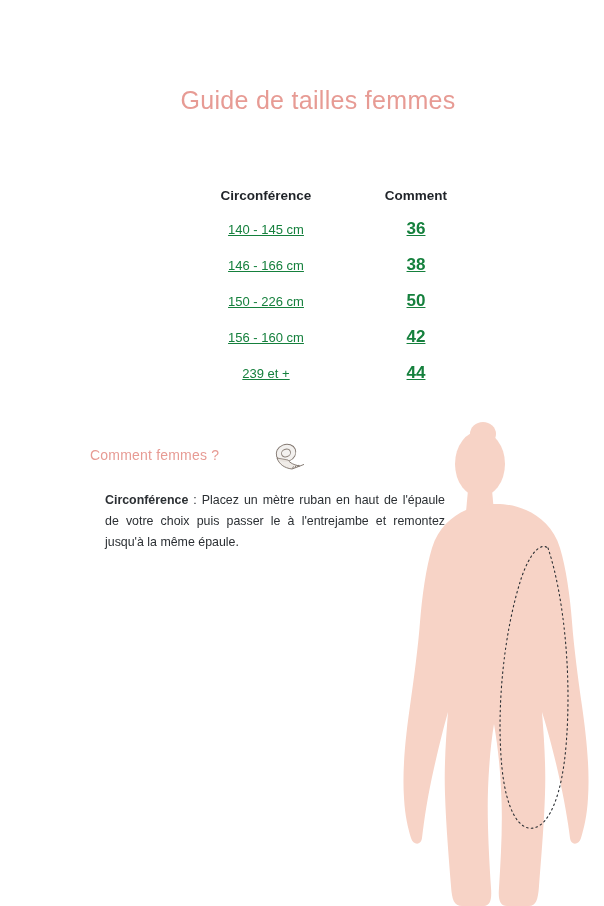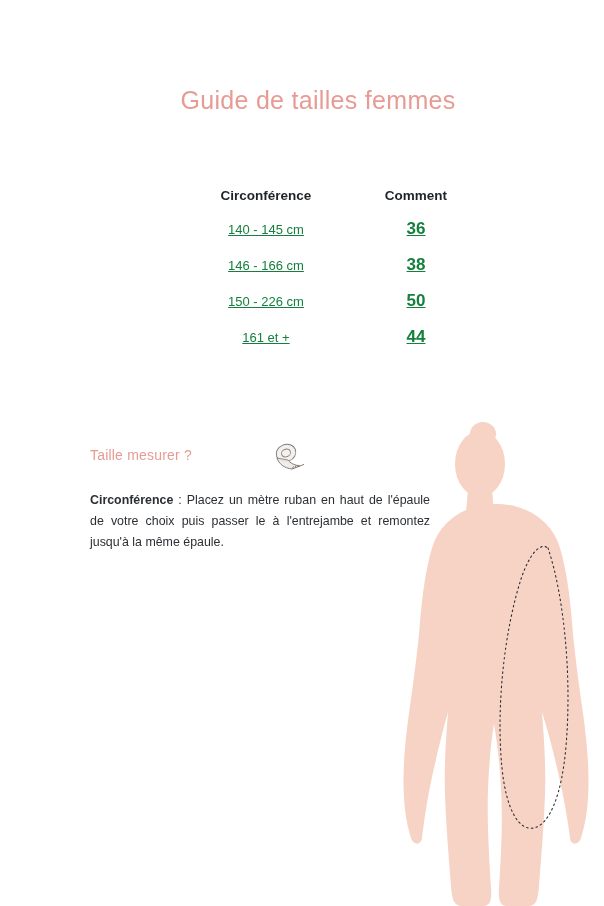--- a/index.html
+++ b/index.html
@@ -80,21 +80,21 @@
     top: 440px;
     left: 254px;
     width: 40px;
     height: 34px;
   }
 
   
   .desc {
     position: absolute;
     top: 490px;
-    left: 74px;
+    left: 89px;
     width: 340px;
     font-size: 12.4px;
     line-height: 21px;
     color: #2b2f33;
     text-align: justify;
   }
   .desc b { font-weight: bold; }
 
   
   .figure {
@@ -126,27 +126,31 @@
       </tr>
       <tr>
         <td>146 - 166 cm</td>
         <td class="size-val">38</td>
       </tr>
       <tr>
         <td>150 - 226 cm</td>
         <td class="size-val">50</td>
       </tr>
       <tr>
-        <td>161 et +</td>
+        <td>156 - 160 cm</td>
+        <td class="size-val">42</td>
+      </tr>
+      <tr>
+        <td>239 et +</td>
         <td class="size-val">44</td>
       </tr>
     </tbody>
   </table>
 
-  <div class="howto">Taille mesurer ?</div>
+  <div class="howto">Comment femmes ?</div>
 
   <div class="tape-icon">
     <svg width="40" height="34" viewBox="0 0 40 34">
       <g fill="none" stroke="#7a6f68" stroke-width="0.9">
         <ellipse cx="16" cy="13" rx="10" ry="8.5" transform="rotate(-22 16 13)"></ellipse>
         <ellipse cx="16" cy="13" rx="4.6" ry="3.8" transform="rotate(-22 16 13)"></ellipse>
         <path d="M7 18 C9 24, 14 28, 22 29 L30 26 C24 25, 20 23, 18 20 Z" fill="#f0ece8"></path>
         <path d="M30 26 L34 24.4"></path>
         <path d="M22.5 28.4 L23.5 26.4 M25 27.6 L26 25.6 M27.5 26.8 L28.5 24.9"></path>
       </g>

